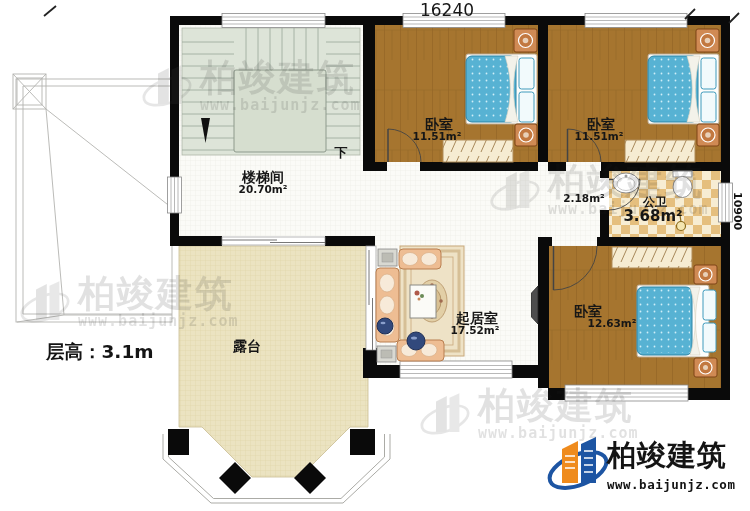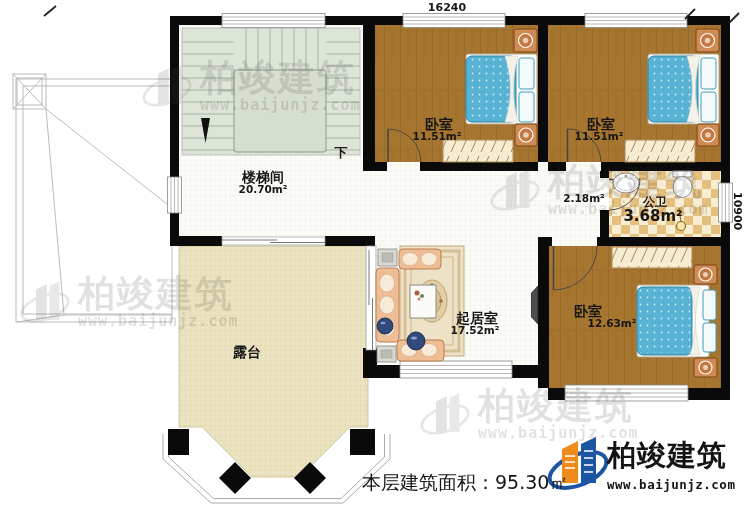--- a/index.html
+++ b/index.html
@@ -2,21 +2,21 @@
 <html><head>
 <meta charset="utf-8">
 <style>
   html,body{margin:0;padding:0;background:#ffffff;}
   #canvas{position:relative;width:750px;height:511px;background:#ffffff;overflow:hidden;
           font-family:"DejaVu Sans","Liberation Sans",sans-serif;color:#141414;}
   #plan-svg{position:absolute;left:0;top:0;}
   .lbl{position:absolute;transform:translateX(-50%);white-space:nowrap;color:#161616;line-height:1;}
   .room-name{font-size:14px;font-weight:700;}
   .room-area{font-size:10.5px;font-weight:700;}
-  .dim{font-size:11px;font-weight:700;}
+  .dim{font-size:17px;font-weight:400;}
   .dim-v{position:absolute;left:744px;top:192px;transform:rotate(90deg);transform-origin:0 0;
          font-size:11px;font-weight:700;white-space:nowrap;}
   .down-lbl{font-size:13px;font-weight:700;}
   .title-main{position:absolute;left:396px;top:399px;font-size:43px;font-weight:800;letter-spacing:1px;line-height:1.1;}
   .title-scale{position:absolute;left:613px;top:405px;font-size:37px;font-weight:400;letter-spacing:3px;line-height:1.1;}
   .area-line{position:absolute;left:362px;top:470px;font-size:19px;font-weight:500;}
   .floor-height{position:absolute;left:46px;top:339px;font-size:18.5px;font-weight:700;}
   .brand-company{position:absolute;left:607px;top:436px;font-size:29px;font-weight:900;letter-spacing:1px;}
   .brand-url{position:absolute;left:607px;top:477px;font-size:12.5px;font-weight:700;
              font-family:"DejaVu Sans Mono","Liberation Mono",monospace;letter-spacing:0.5px;}
@@ -364,19 +364,19 @@
 
   <div class="lbl room-name" style="left:655px;top:196px;font-size:12px;">公卫</div>
   <div class="lbl room-area" style="left:653px;top:209px;font-size:15px;">3.68m²</div>
 
   <div class="lbl room-name" style="left:477px;top:311px;">起居室</div>
   <div class="lbl room-area" style="left:475px;top:325px;">17.52m²</div>
 
   <div class="lbl room-name" style="left:588px;top:304px;">卧室</div>
   <div class="lbl room-area" style="left:586px;top:318px;margin-left:26px;">12.63m²</div>
 
-  <div class="lbl room-name" style="left:247px;top:339px;margin-top:6px;">露台</div>
-
-  <div class="area-line">本层建筑面积：95.30㎡</div>
+  <div class="lbl room-name" style="left:247px;top:339px;">露台</div>
+
+  <div class="floor-height">层高：3.1m</div>
   <div class="brand-company">柏竣建筑</div>
   <div class="brand-url">www.baijunjz.com</div>
 
 </div>
 
 </body></html>

